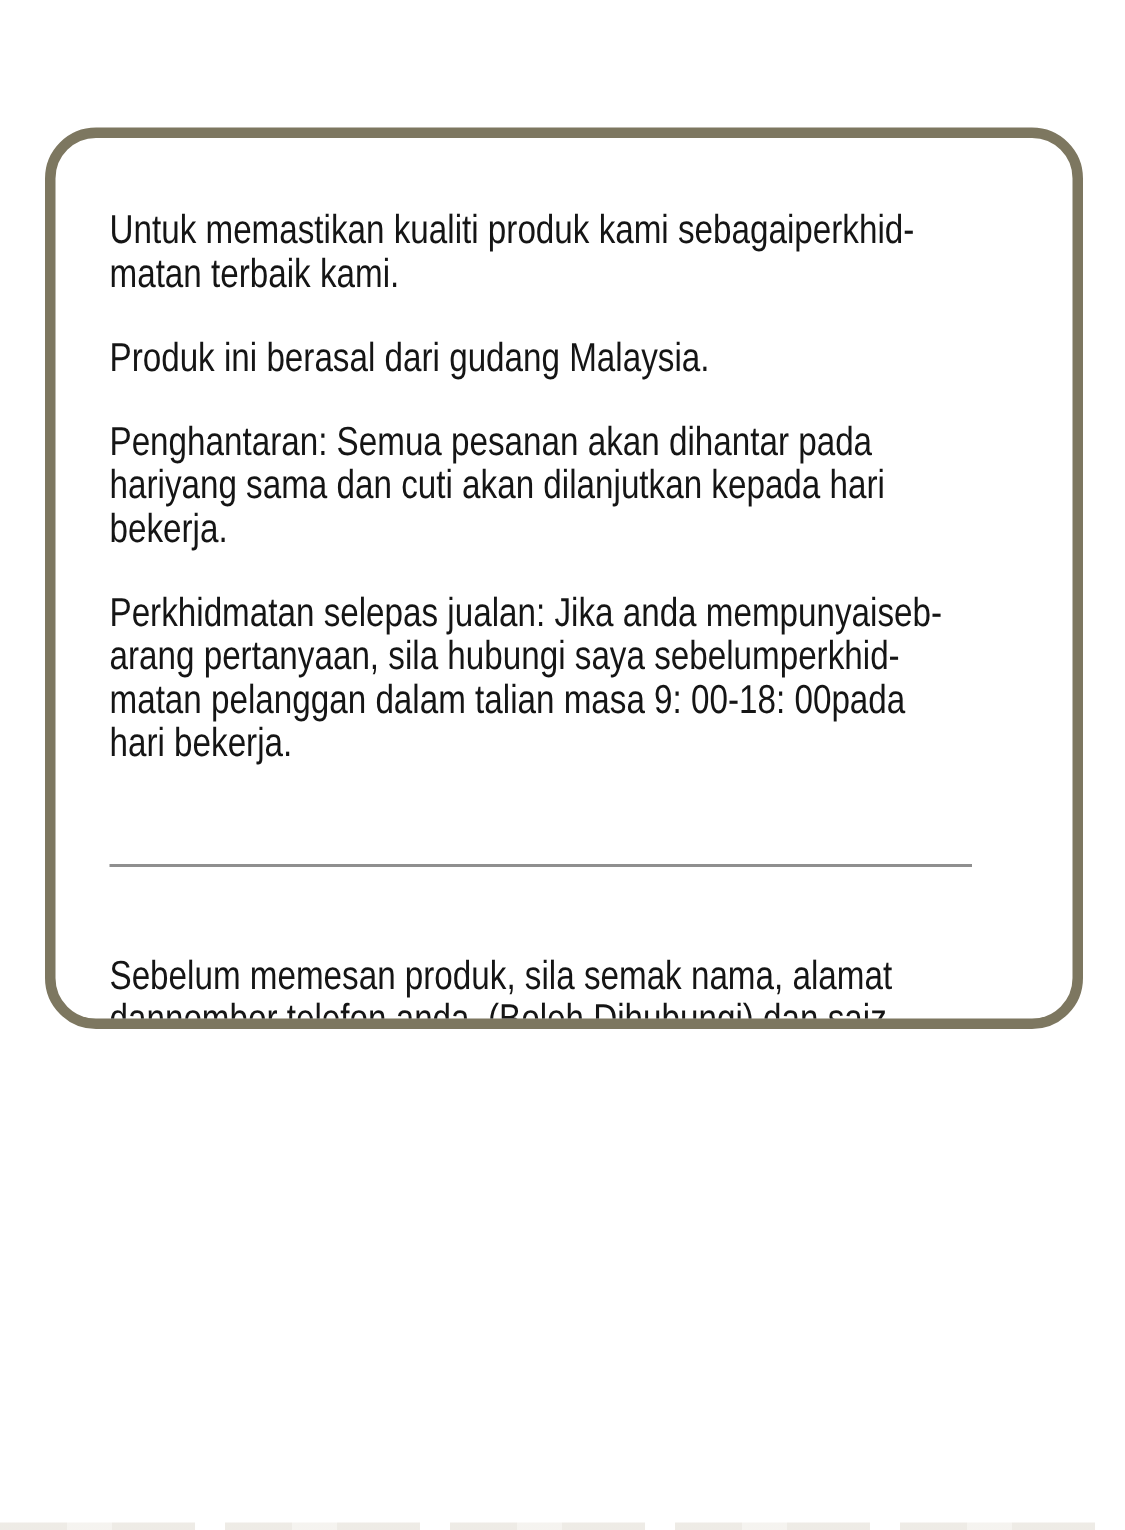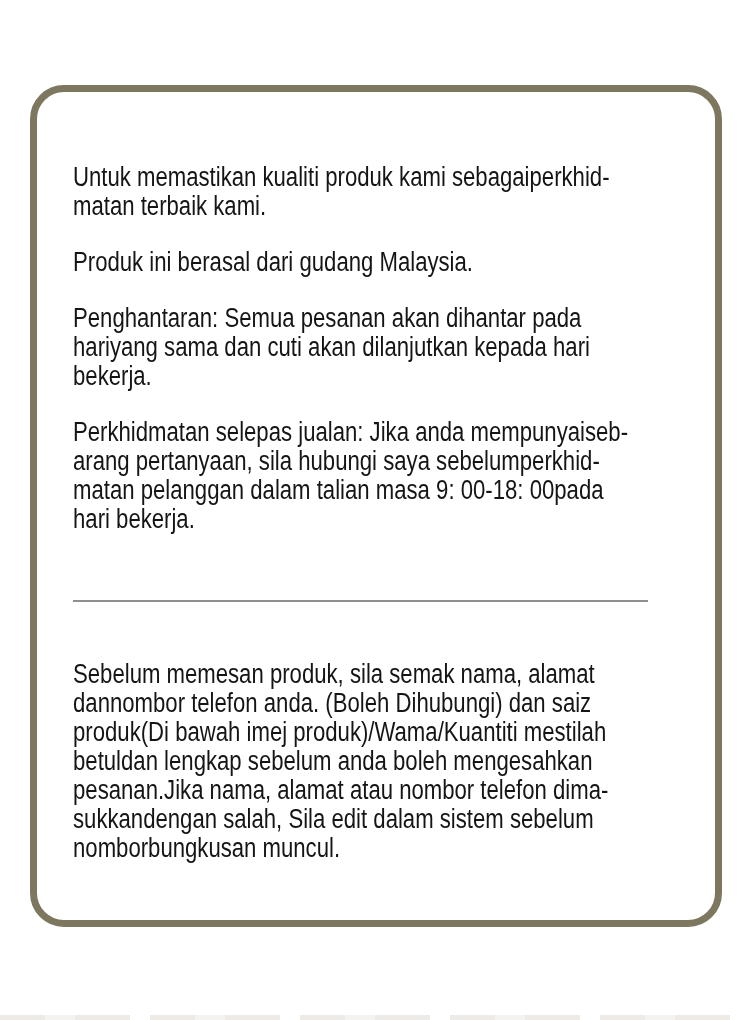--- a/index.html
+++ b/index.html
@@ -24,26 +24,26 @@
     position: relative;
     width: 750px;
     height: 1020px;
     background: var(--page-bg);
   }
   .card {
     position: absolute;
     left: 30px;
     top: 85px;
     width: 692px;
-    height: 842px;
+    height: 601px;
     border: 7px solid var(--card-border);
     border-radius: 34px;
     background: #ffffff;
     box-shadow: inset 0 2px 0 rgba(255,255,255,0.30), inset 2px 0 0 rgba(255,255,255,0.18);
-    padding: 71px 20px 0 36px;
+    padding: 47px 20px 0 36px;
     overflow: hidden;
   }
   .para {
     margin: 0 0 27px 0;
     font-size: 27px;
     line-height: 29px;
     color: var(--text-color);
     white-space: pre;
     transform: scaleX(0.82);
     transform-origin: left top;

